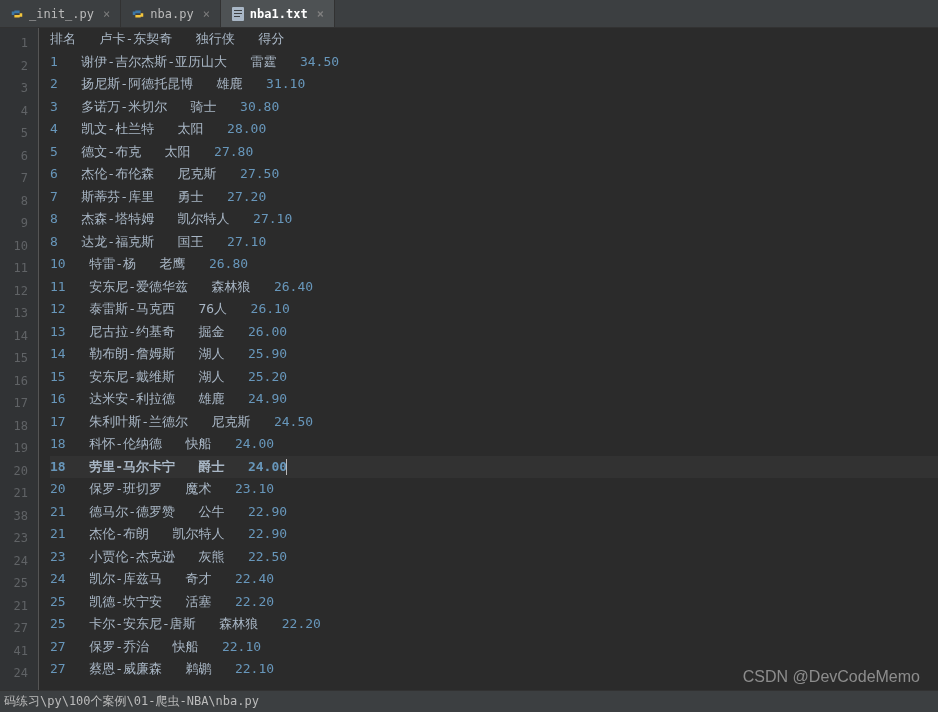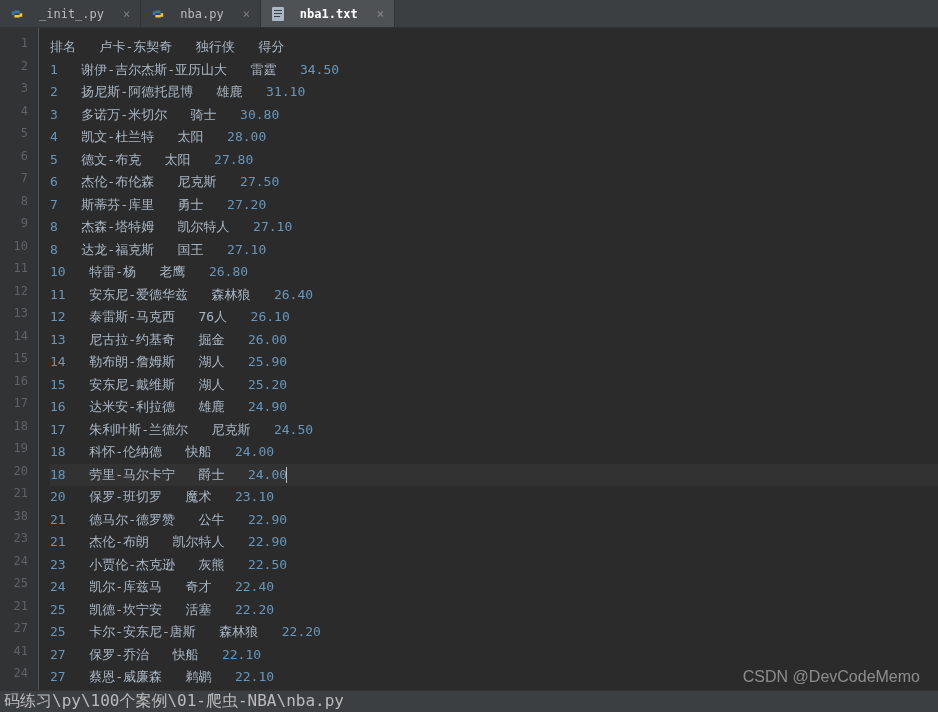--- a/index.html
+++ b/index.html
@@ -24,21 +24,21 @@
       border-bottom: 1px solid #323232;
     }
     .tab {
       display: flex;
       align-items: center;
       padding: 0 10px;
       height: 100%;
       border-right: 1px solid #323232;
       color: #bbbbbb;
       font-size: 12px;
-      gap: 15px;
+      gap: 5px;
       cursor: pointer;
     }
     .tab.active {
       background: #4e5254;
       color: #ffffff;
       font-weight: bold;
     }
     .tab-icon {
       display: inline-flex;
       align-items: center;
@@ -74,32 +74,33 @@
     .gutter-border {
       position: absolute;
       left: 38px;
       top: 0;
       bottom: 0;
       width: 1px;
       background: #555555;
     }
     .content {
       flex: 1;
-      padding-top: 8px;
+      padding-top: 0;
       padding-left: 12px;
       font-family: Consolas, "Microsoft YaHei", monospace;
       white-space: pre;
     }
     .line {
       height: 22.5px;
       line-height: 22.5px;
       position: relative;
     }
     .line.current {
       background: #323232;
+      font-weight: bold;
     }
     .line.current::before {
       content: "";
       position: absolute;
       left: -50px;
       right: 0;
       top: 0;
       bottom: 0;
       background: rgba(50,50,50,0.6);
       z-index: -1;
@@ -115,21 +116,21 @@
       margin-left: -1px;
     }
     .status-bar {
       position: absolute;
       bottom: 0;
       left: 0;
       right: 0;
       height: 22px;
       background: #3c3f41;
       color: #bbbbbb;
-      font-size: 16px;
+      font-size: 12px;
       display: flex;
       align-items: center;
       padding: 0 4px;
       border-top: 1px solid #323232;
     }
     .watermark {
       position: absolute;
       bottom: 26px;
       right: 18px;
       color: rgba(220,220,220,0.55);

